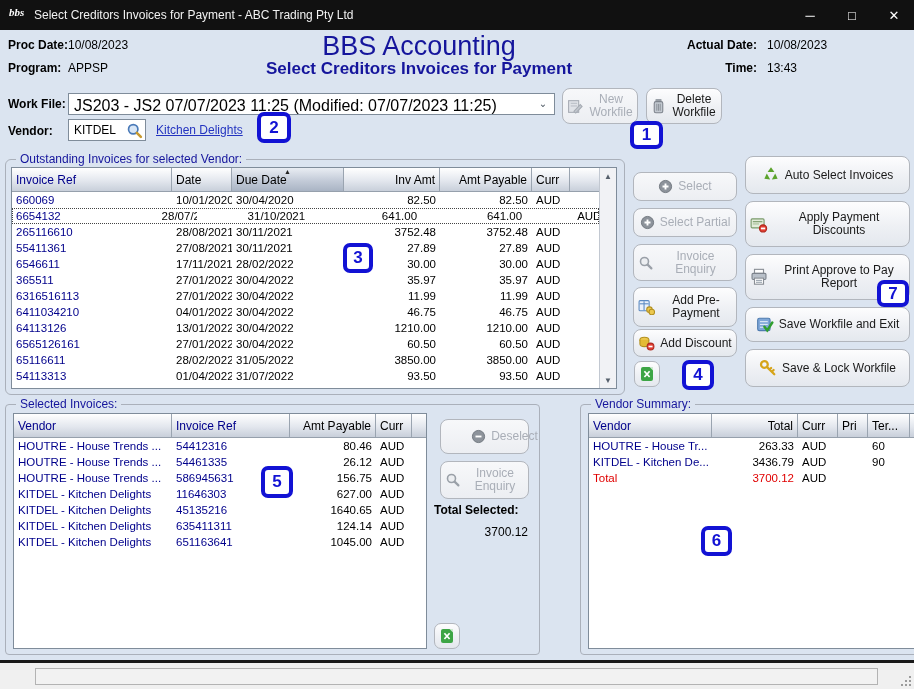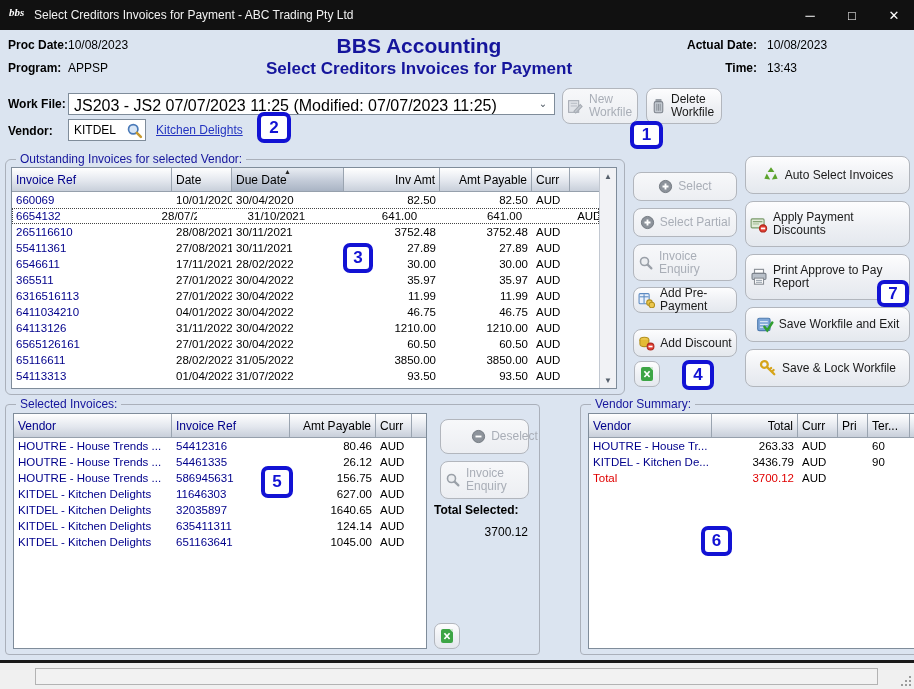--- a/index.html
+++ b/index.html
@@ -11,37 +11,37 @@
   .titlebar { position:absolute; left:0; top:0; width:914px; height:30px; background:#111111; color:#fff; }
   .tb-icon { position:absolute; left:9px; top:6px; width:20px; height:18px; color:#fff; font:900 italic 11px "Liberation Serif", serif; }
   .tb-title { position:absolute; left:34px; top:8px; font-size:12px; color:#f2f2f2; }
   .tb-btn { position:absolute; top:0; width:40px; height:30px; display:flex; align-items:center; justify-content:center; color:#ffffff; font-size:13px; }
   .tb-min { right:84px; } .tb-max { right:42px; } .tb-close { right:0; }
 
   
   .lbl { font-weight:bold; color:#000; position:absolute; }
   .val { position:absolute; color:#000; }
   .center-titles { position:absolute; left:99px; top:34px; width:640px; text-align:center; color:#15159c; }
-  .app-title { font-size:21px; font-weight:bold; line-height:24px; }
+  .app-title { font-size:27px; font-weight:normal; line-height:24px; }
   .screen-title { font-size:17px; font-weight:bold; line-height:21px; }
 
   
   .combo { position:absolute; left:68px; top:93px; width:487px; height:22px; background:#fff; border:1px solid #7f8c9a; }
   .combo-text { position:absolute; left:5px; top:3px; font-size:16px; white-space:nowrap; }
   .combo-arrow { position:absolute; right:4px; top:4px; width:14px; height:14px; color:#4a5560; font-size:10px; text-align:center; }
   .vendor-box { position:absolute; left:68px; top:119px; width:78px; height:22px; background:#fff; border:1px solid #7f8c9a; }
   .vendor-text { position:absolute; left:5px; top:3px; }
   .vendor-search { position:absolute; right:2px; top:2px; width:17px; height:17px; }
   .vendor-link { position:absolute; left:156px; top:123px; color:#2333c0; text-decoration:underline; cursor:pointer; }
 
   
   .btn { position:absolute; border:1px solid #b2b6bd; border-radius:8px;
          background:linear-gradient(180deg,#fdfdfe 0%,#eef0f4 55%,#e4e8ee 100%);
          display:flex; align-items:center; justify-content:center; gap:5px;
-         font-size:12px; color:#1a1a1a; text-align:left; padding:2px 4px; cursor:pointer; }
+         font-size:12px; color:#1a1a1a; text-align:center; padding:2px 4px; cursor:pointer; }
   .btn .bi { flex:0 0 auto; display:block; }
   .btn.disabled { color:#a9aeb7; background:linear-gradient(180deg,#f7f8fa,#eceef2); cursor:default; }
   .btn .bt { line-height:13px; }
 
   
   .group { position:absolute; border:1px solid #aab0ba; border-radius:4px; }
   .legend { position:absolute; top:-8px; left:10px; background:#dbe4f0; padding:0 4px; color:#15159c; font-size:12px; }
 
   
   .list { position:absolute; background:#fff; border:1px solid #7f8c9a; overflow:hidden; }
@@ -80,21 +80,21 @@
   .vscroll { position:absolute; top:0; right:0; width:17px; height:100%; background:#f1f2f5; border-left:1px solid #c2c8d1; }
   .sb-btn { position:absolute; left:0; width:16px; height:16px; display:flex; align-items:center; justify-content:center; font-size:8px; color:#56606c; background:#f1f2f5; }
   .sb-up { top:0; } .sb-down { bottom:0; }
 
   
   #btn-new      { left:562px; top:88px;  width:76px;  height:36px; }
   #btn-delete   { left:646px; top:88px;  width:76px;  height:36px; }
   #btn-select   { left:633px; top:172px; width:104px; height:29px; }
   #btn-selpart  { left:633px; top:208px; width:104px; height:29px; }
   #btn-invenq1  { left:633px; top:244px; width:104px; height:37px; }
-  #btn-prepay   { left:633px; top:287px; width:104px; height:26px; }
+  #btn-prepay   { left:633px; top:287px; width:104px; height:40px; }
   #btn-disc     { left:633px; top:329px; width:104px; height:28px; }
   #btn-xls-out  { left:634px; top:361px; width:26px;  height:26px; border-radius:7px; }
   #btn-auto     { left:745px; top:156px; width:165px; height:38px; }
   #btn-applydsc { left:745px; top:201px; width:165px; height:46px; }
   #btn-print    { left:745px; top:254px; width:165px; height:46px; }
   #btn-saveexit { left:745px; top:307px; width:165px; height:35px; }
   #btn-savelock { left:745px; top:349px; width:165px; height:38px; }
   #btn-deselect { left:440px; top:419px; width:89px;  height:35px;padding-left:44px; }
   #btn-invenq2  { left:440px; top:461px; width:89px;  height:38px; }
   #btn-xls-sel  { left:434px; top:623px; width:26px;  height:26px; border-radius:7px; }
@@ -254,21 +254,21 @@
           <div class="trow">
             <div class="tc c0">6411034210</div>
             <div class="tc c1">04/01/2022</div>
             <div class="tc c2">30/04/2022</div>
             <div class="tc c3">46.75</div>
             <div class="tc c4">46.75</div>
             <div class="tc c5">AUD</div>
           </div>
           <div class="trow">
             <div class="tc c0">64113126</div>
-            <div class="tc c1">31/11/2022</div>
+            <div class="tc c1">13/01/2022</div>
             <div class="tc c2">30/04/2022</div>
             <div class="tc c3">1210.00</div>
             <div class="tc c4">1210.00</div>
             <div class="tc c5">AUD</div>
           </div>
           <div class="trow">
             <div class="tc c0">6565126161</div>
             <div class="tc c1">27/01/2022</div>
             <div class="tc c2">30/04/2022</div>
             <div class="tc c3">60.50</div>
@@ -423,21 +423,21 @@
             <div class="tc c3">AUD</div>
           </div>
           <div class="trow">
             <div class="tc c0">KITDEL - Kitchen Delights</div>
             <div class="tc c1">11646303</div>
             <div class="tc c2">627.00</div>
             <div class="tc c3">AUD</div>
           </div>
           <div class="trow">
             <div class="tc c0">KITDEL - Kitchen Delights</div>
-            <div class="tc c1">32035897</div>
+            <div class="tc c1">45135216</div>
             <div class="tc c2">1640.65</div>
             <div class="tc c3">AUD</div>
           </div>
           <div class="trow">
             <div class="tc c0">KITDEL - Kitchen Delights</div>
             <div class="tc c1">635411311</div>
             <div class="tc c2">124.14</div>
             <div class="tc c3">AUD</div>
           </div>
           <div class="trow">

